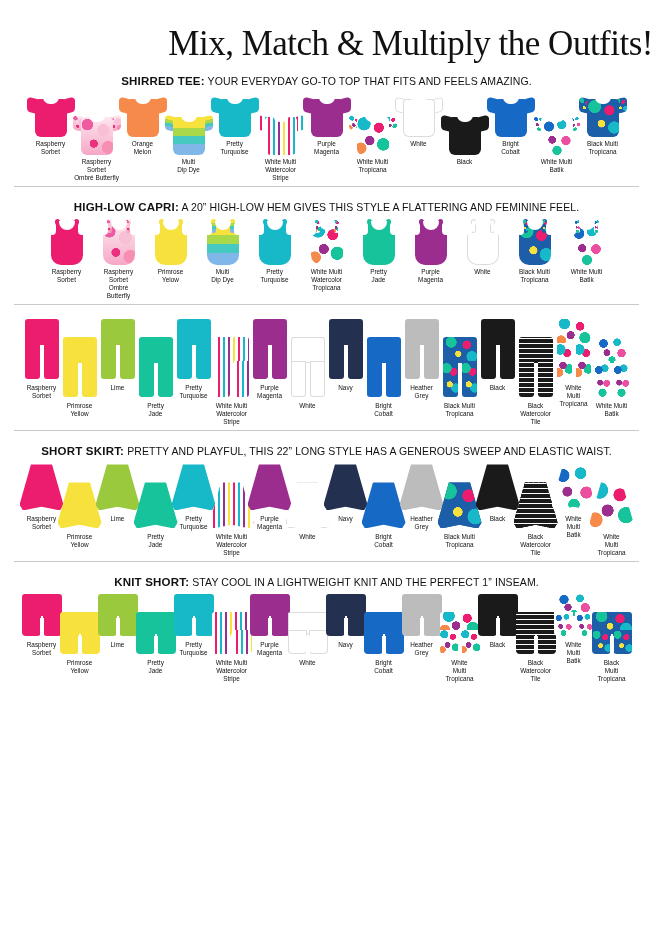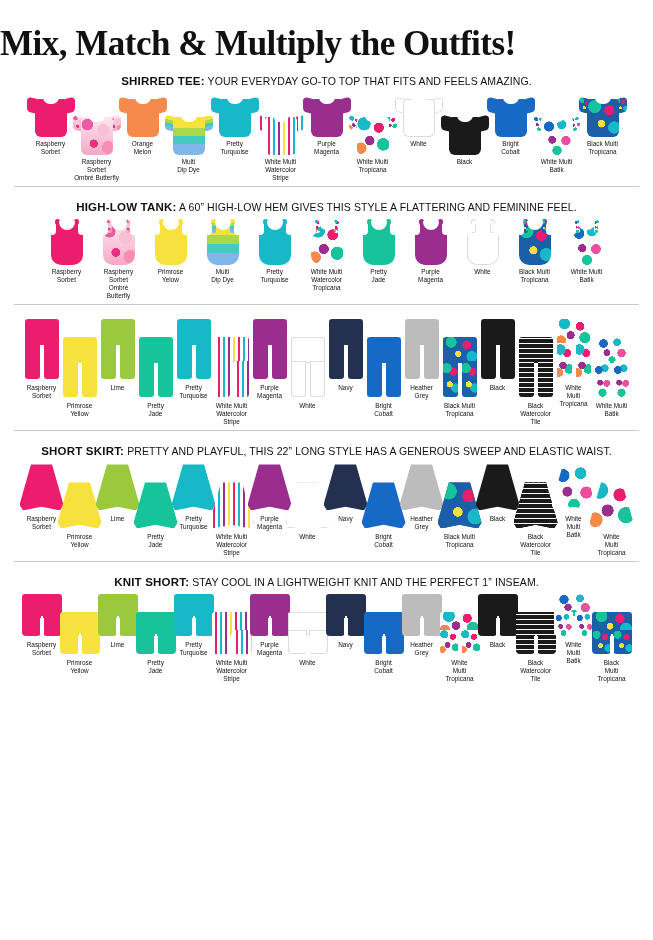--- a/index.html
+++ b/index.html
@@ -7,23 +7,23 @@
     width:653px;height:940px;
     background:#ffffff;
     font-family:"Liberation Sans", sans-serif;
     color:#111111;
     overflow:hidden;
     position:relative;
   }
   .page{width:653px;height:940px;position:relative;}
 
   .title{
-    text-align:left;
+    text-align:right;
     font-family:"Liberation Serif", serif;
-    font-weight:bold;
+    font-weight:normal;
     font-size:35px;
     letter-spacing:-0.5px;
     color:#111;
     margin:26px 0 0 0;
     line-height:1;
   }
 
   .section{position:relative;margin-top:14px;}
   .sec-head{
     text-align:center;
@@ -256,21 +256,21 @@
               <div class="body" style="background-image: radial-gradient(circle at 24% 20%, rgb(23, 195, 154) 0px, rgb(23, 195, 154) 16%, transparent 17%), radial-gradient(circle at 70% 30%, rgb(236, 28, 110) 0px, rgb(236, 28, 110) 14%, transparent 15%), radial-gradient(circle at 45% 65%, rgb(247, 225, 61) 0px, rgb(247, 225, 61) 12%, transparent 13%), radial-gradient(circle at 85% 75%, rgb(23, 185, 200) 0px, rgb(23, 185, 200) 15%, transparent 16%), linear-gradient(rgb(28, 95, 168), rgb(28, 95, 168)); background-color: rgb(28, 95, 168); background-size: 100% 100%;"></div>
               <div class="neck"></div>
             </div>
             <div class="cap" style="white-space: pre-line; width: 54px;">Black Multi
 Tropicana</div>
           </div>
         </div>
         <div class="rule"></div>
       </div>
       <div class="section">
-        <div class="sec-head"><b>HIGH-LOW TANK:</b><span> A 60” HIGH-LOW HEM GIVES THIS STYLE A FLATTERING AND FEMININE FEEL.</span></div>
+        <div class="sec-head"><b>HIGH-LOW CAPRI:</b><span> A 20” HIGH-LOW HEM GIVES THIS STYLE A FLATTERING AND FEMININE FEEL.</span></div>
         <div class="grid">
           <div class="cell" style="width: 52px;">
             <div class="gar tank">
               <div class="body" style="background: rgb(236, 28, 110);"></div>
               <div class="strap-l" style="background: rgb(236, 28, 110);"></div>
               <div class="strap-r" style="background: rgb(236, 28, 110);"></div>
               <div class="arm-l"></div>
               <div class="arm-r"></div>
               <div class="neck"></div>
             </div>

